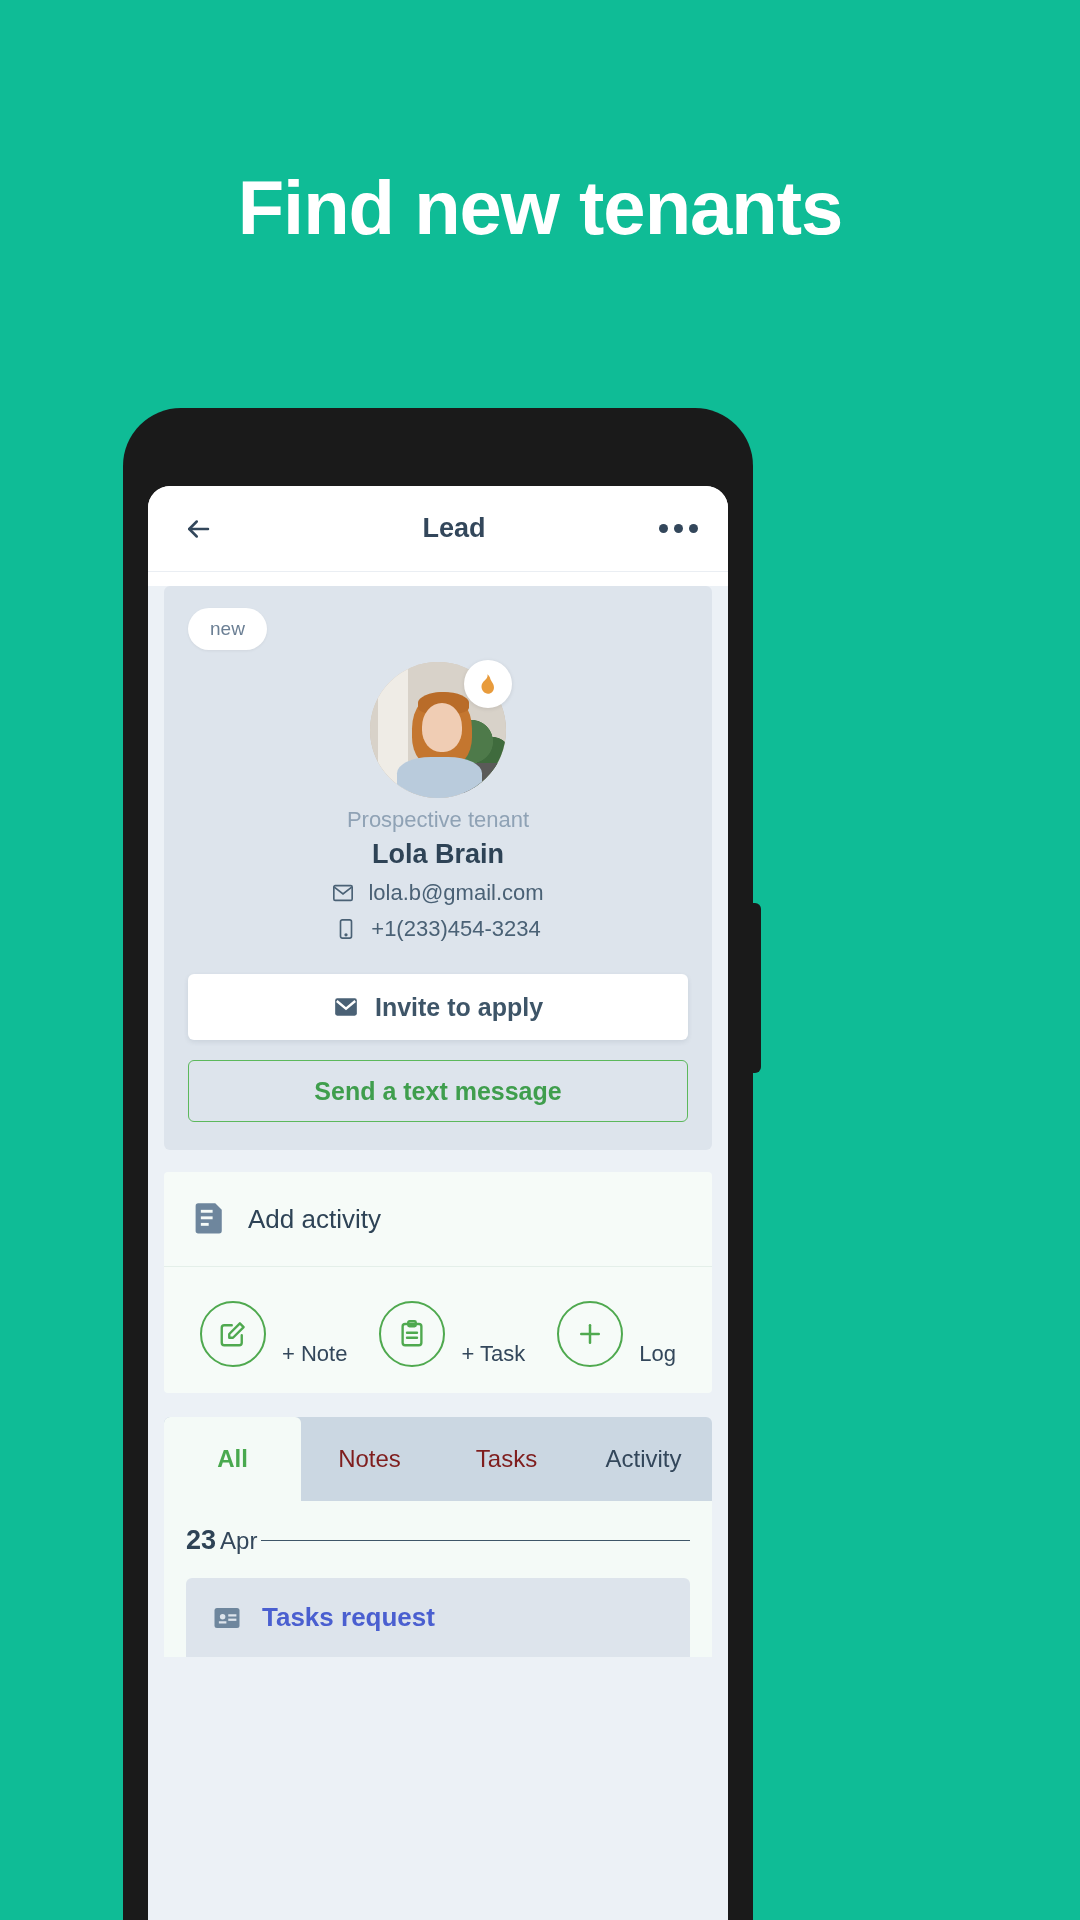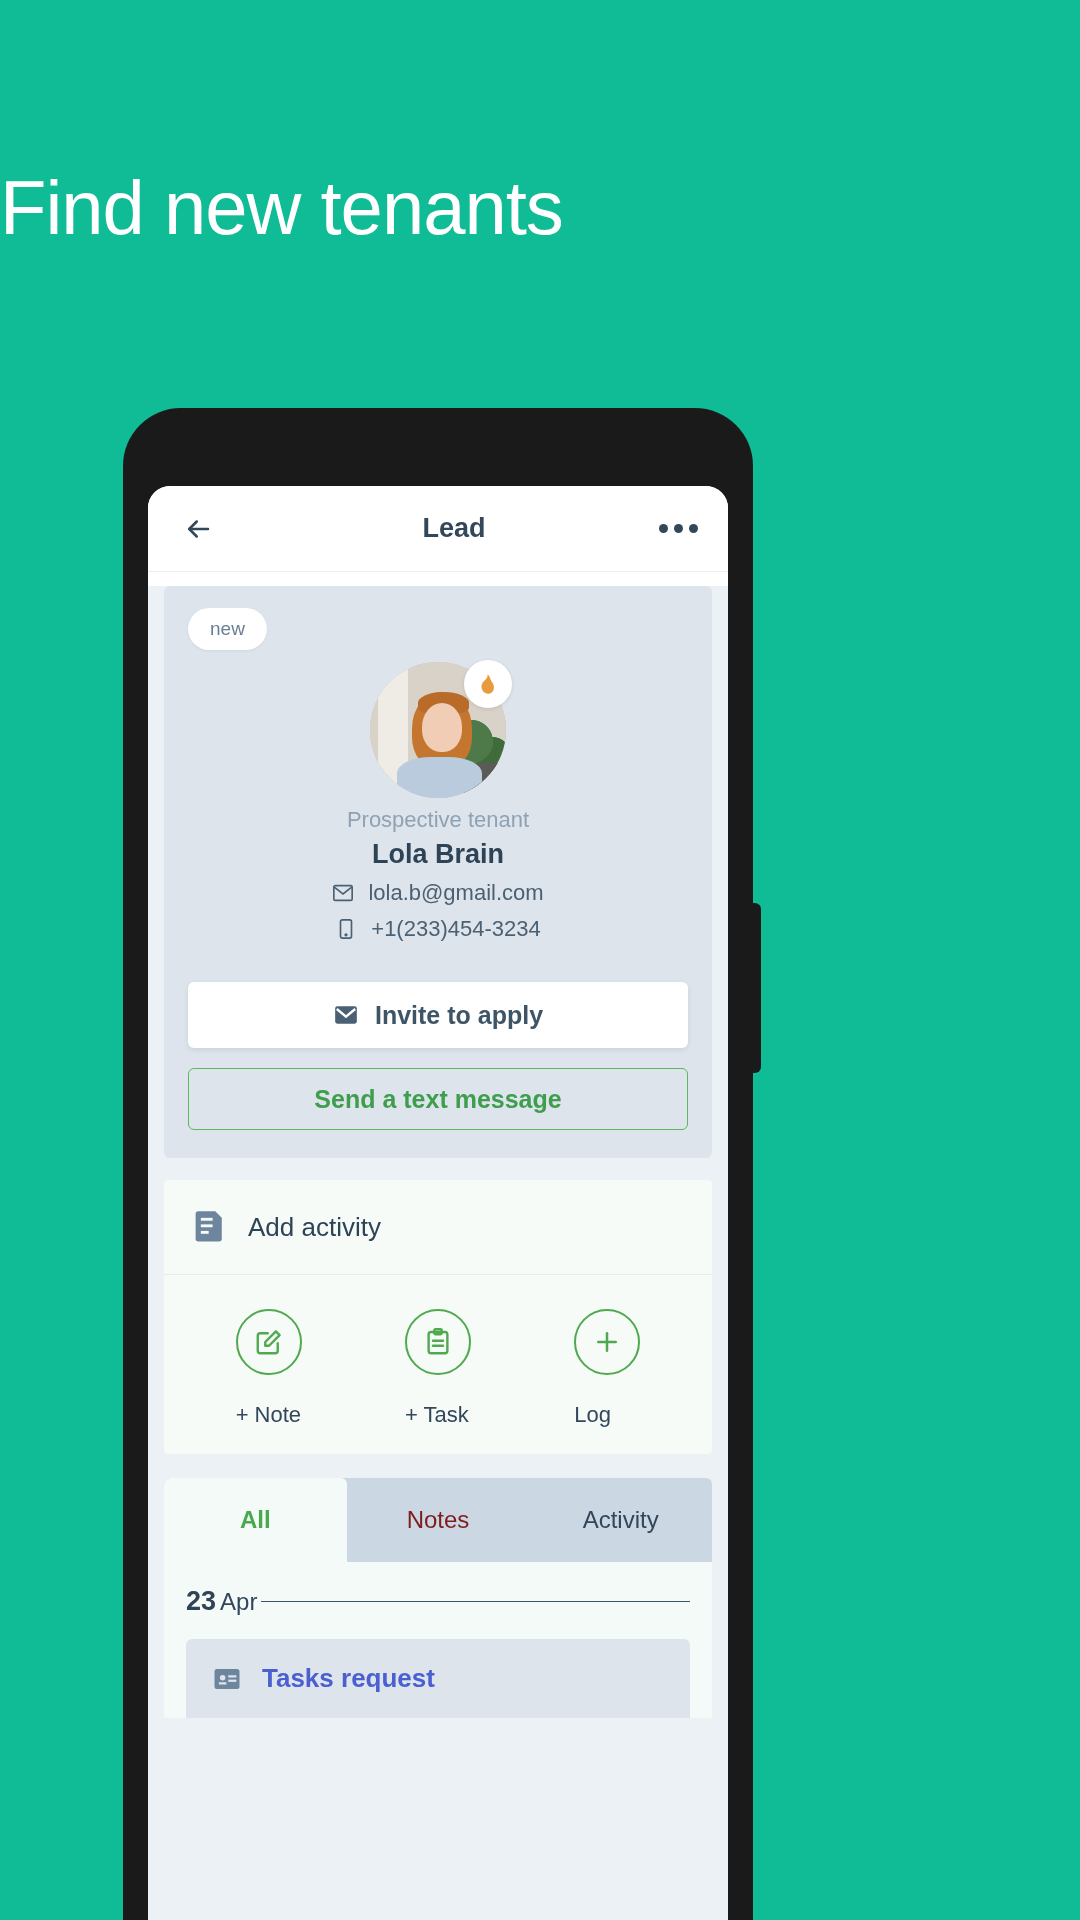--- a/index.html
+++ b/index.html
@@ -8,24 +8,24 @@
     background:#0FBC96;
     font-family:"Liberation Sans", sans-serif;
     overflow:hidden;
     position:relative;
   }
 
   
   .headline {
     position:absolute;
     top:170px; left:0; width:100%;
-    text-align:left;
+    text-align:center;
     color:#ffffff;
     font-size:76px;
-    font-weight:normal;
+    font-weight:bold;
     letter-spacing:-1px;
     line-height:1.0;
   }
 
   
   .phone {
     position:absolute;
     left:123px; top:408px;
     width:630px; height:1520px;
     background:#1a1a1a;
@@ -138,21 +138,21 @@
     font-weight:bold;
   }
   .contact-row {
     display:flex; align-items:center; justify-content:center;
     gap:14px; margin-top:10px;
     color:#4A6175; font-size:22px;
   }
   .contact-row svg { width:22px; height:22px; flex:none; }
 
   .btn-primary {
-    margin-top:40px;
+    margin-top:32px;
     background:#FFFFFF;
     border-radius:6px;
     height:66px;
     display:flex; align-items:center; justify-content:center; gap:16px;
     color:#3E5568; font-size:25px; font-weight:bold;
     box-shadow:0 2px 5px rgba(40,60,80,.10);
   }
   .btn-primary svg { width:26px; height:26px; }
   .btn-outline {
     margin-top:20px;
@@ -174,21 +174,21 @@
     display:flex; align-items:center; gap:22px;
     padding:30px 30px;
     border-bottom:1px solid #E4EFE9;
   }
   .activity-head svg { width:32px; height:34px; }
   .activity-head .label { color:#2E4356; font-size:26px; }
   .quick-row {
     display:flex; justify-content:space-around;
     padding:34px 20px 26px 20px;
   }
-  .quick-item { display:flex; flex-direction:column; align-items:flex-start; gap:27px; }
+  .quick-item { display:flex; flex-direction:row; align-items:flex-end; gap:16px; }
   .quick-circle {
     width:66px; height:66px; border-radius:50%;
     border:2px solid #4FA94F;
     display:flex; align-items:center; justify-content:center;
   }
   .quick-circle svg { width:30px; height:30px; }
   .quick-label { color:#33475B; font-size:22px; }
 
   
   .tabs-wrap { margin:24px 16px 0 16px; }
@@ -347,20 +347,21 @@
             </div>
             <span class="quick-label">Log</span>
           </div>
         </div>
       </div>
 
       <div class="tabs-wrap">
         <div class="tabs">
           <div class="tab active">All</div>
           <div class="tab">Notes</div>
+          <div class="tab">Tasks</div>
           <div class="tab dark">Activity</div>
         </div>
 
         <div class="timeline">
           <div class="date-row">
             <span class="date-day">23</span>
             <span class="date-mon">Apr</span>
             <span class="date-line"></span>
           </div>
 

